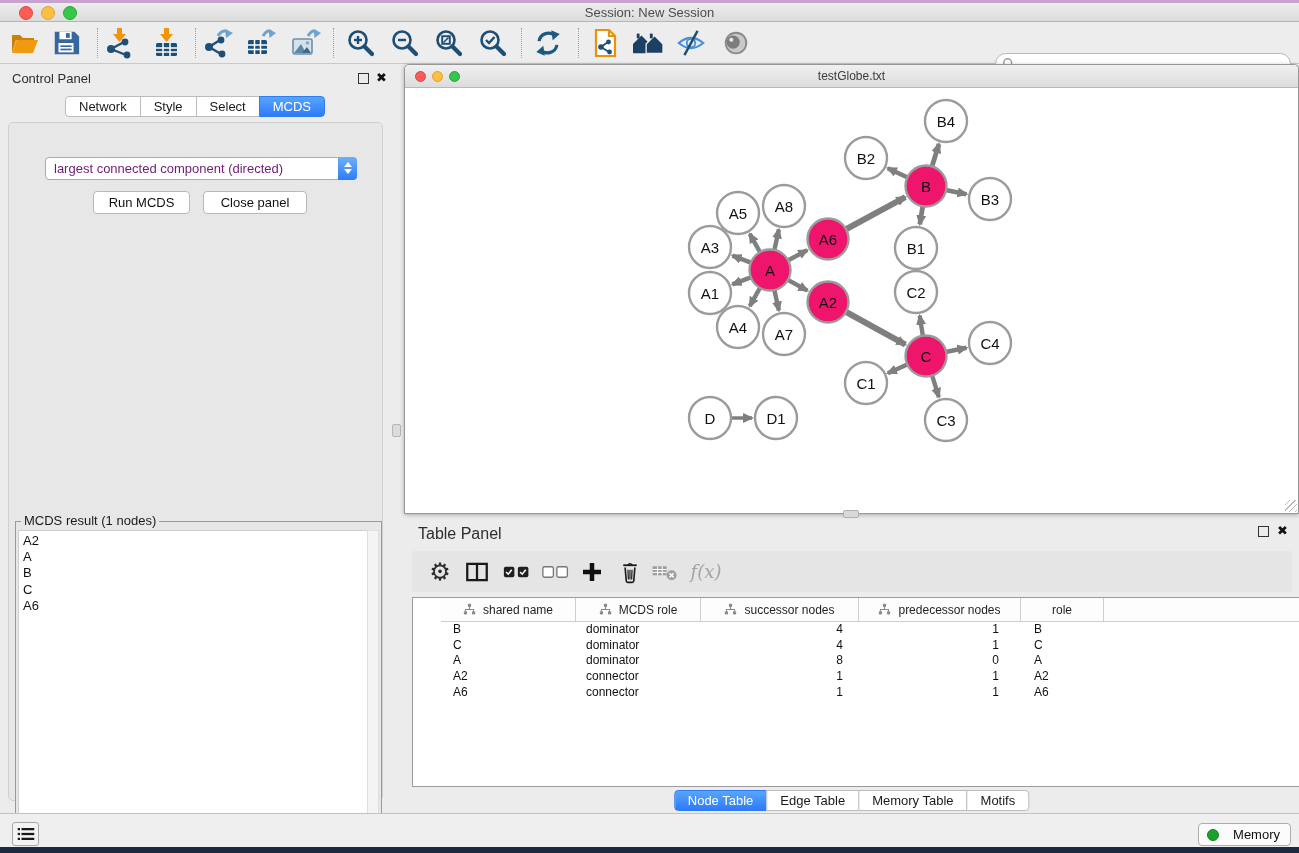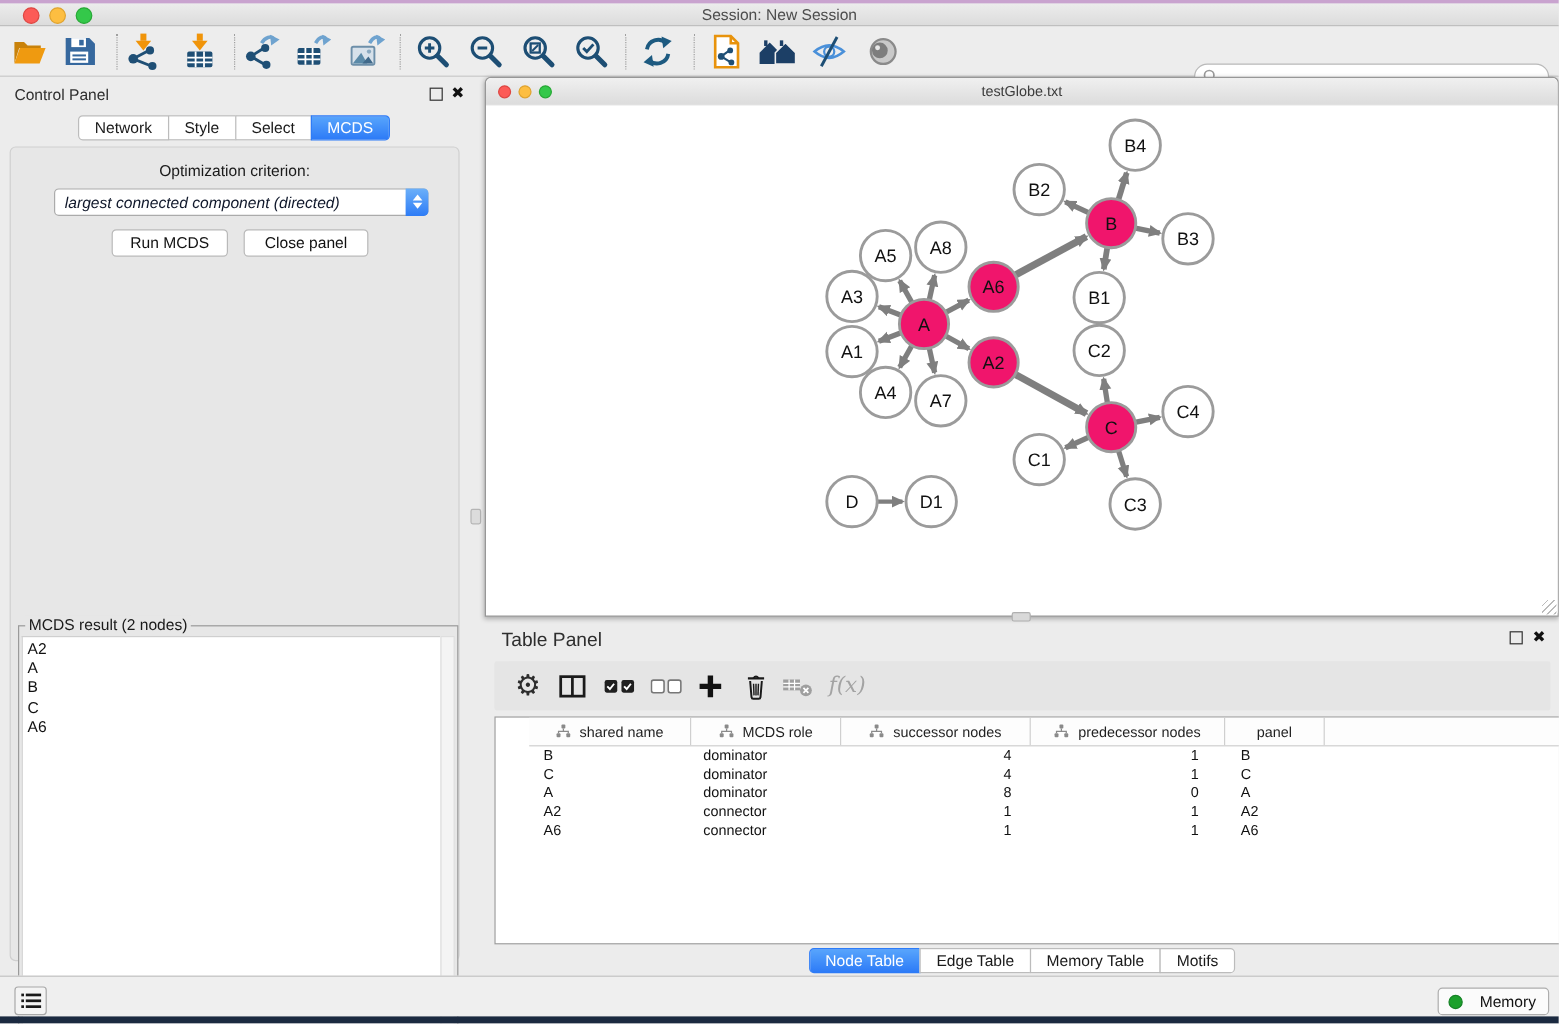--- a/index.html
+++ b/index.html
@@ -40,21 +40,21 @@
   .tab:first-child { border-radius:4px 0 0 4px; margin-left:0; }
   .tab:last-child { border-radius:0 4px 4px 0; }
   .tab.active { background:linear-gradient(#58a5fc,#2d7bf7); border-color:#2d7bf7; color:#fff; }
   .cp-tabs { top:32px; left:50%; transform:translateX(-50%); }
 
   .cp-body { position:absolute; left:8px; top:58px; width:375px; height:679px;
     background:#e7e7e7; border:1px solid #d0d0d0; border-radius:5px; }
   .opt-label { position:absolute; top:12px; width:100%; text-align:center; font-size:13px; color:#1a1a1a; }
   .dropdown { position:absolute; left:36px; top:34px; width:312px; height:23px; background:#fff;
     border:1px solid #ababab; border-radius:4px; display:flex; align-items:center; }
-  .dropdown .dd-value { flex:1; font-size:13px; padding-left:8px; color:#0f172a; white-space:nowrap;font-style:italic; }
+  .dropdown .dd-value { flex:1; font-size:13px; padding-left:8px; color:#701a75; white-space:nowrap; }
   .stepper { width:19px; height:23px; margin:-1px -1px 0 0; border-radius:0 4px 4px 0;
     background:linear-gradient(#6cb0f9,#2e7cf6); display:flex; flex-direction:column; align-items:center; justify-content:center; gap:2px; }
   .tri-up { width:0; height:0; border-left:4px solid transparent; border-right:4px solid transparent; border-bottom:5px solid #fff; }
   .tri-down { width:0; height:0; border-left:4px solid transparent; border-right:4px solid transparent; border-top:5px solid #fff; }
   .btn { position:absolute; top:68px; height:23px; background:#fff; border:1px solid #b9b9b9; border-radius:4px;
     font-size:13px; color:#111; text-align:center; line-height:21px; }
   .btn-run { left:84px; width:97px; } .btn-close { left:194px; width:104px; }
 
   .result-box { position:absolute; left:6px; top:398px; width:367px; height:338px;
     border:1px solid #9a9a9a; background:#e7e7e7; }
@@ -300,33 +300,32 @@
   <div class="win-float cp-float"></div>
   <div class="win-close cp-close"></div>
   <div class="tabs cp-tabs">
       <div class="tab">Network</div>
       <div class="tab">Style</div>
       <div class="tab">Select</div>
       <div class="tab active">MCDS</div>
     </div>
 
   <div class="cp-body">
-    <div class="opt-label">Optimization criterion:</div>
     <div class="dropdown">
       <span class="dd-value">largest connected component (directed)</span>
       <span class="stepper">
           <span class="tri-up"></span>
           <span class="tri-down"></span>
         </span>
     </div>
     <div class="btn btn-run">Run MCDS</div>
     <div class="btn btn-close">Close panel</div>
 
     <div class="result-box">
-      <span class="result-legend">MCDS result (2 nodes)</span>
+      <span class="result-legend">MCDS result (1 nodes)</span>
       <div class="result-list">
           <div class="result-item">A2</div>
           <div class="result-item">A</div>
           <div class="result-item">B</div>
           <div class="result-item">C</div>
           <div class="result-item">A6</div>
         </div>
       <div class="result-scroll"></div>
     </div>
   </div>
@@ -563,21 +562,21 @@
             <g fill="#8a8a8a">
               <rect x="6" y="1" width="4" height="4" rx="1"></rect>
               <rect x="1" y="10" width="4" height="4" rx="1"></rect>
               <rect x="11" y="10" width="4" height="4" rx="1"></rect>
             </g>
             <path d="M8 5 V8 M3 10 V8 H13 V10" stroke="#8a8a8a" fill="none" stroke-width="1.3"></path>
           </svg>
           <span>predecessor nodes</span>
         </div>
         <div class="th" style="width: 83px;">
-          <span>panel</span>
+          <span>role</span>
         </div>
         <div class="th" style="flex: 1 1 0%; border-right: none;"></div>
       </div>
     <div class="tbody">
         <div class="tr">
           <div class="td c0" style="width: 135px;">B</div>
           <div class="td c1" style="width: 125px;">dominator</div>
           <div class="td c2" style="width: 158px;">4</div>
           <div class="td c3" style="width: 162px;">1</div>
           <div class="td c4" style="width: 83px;">B</div>

